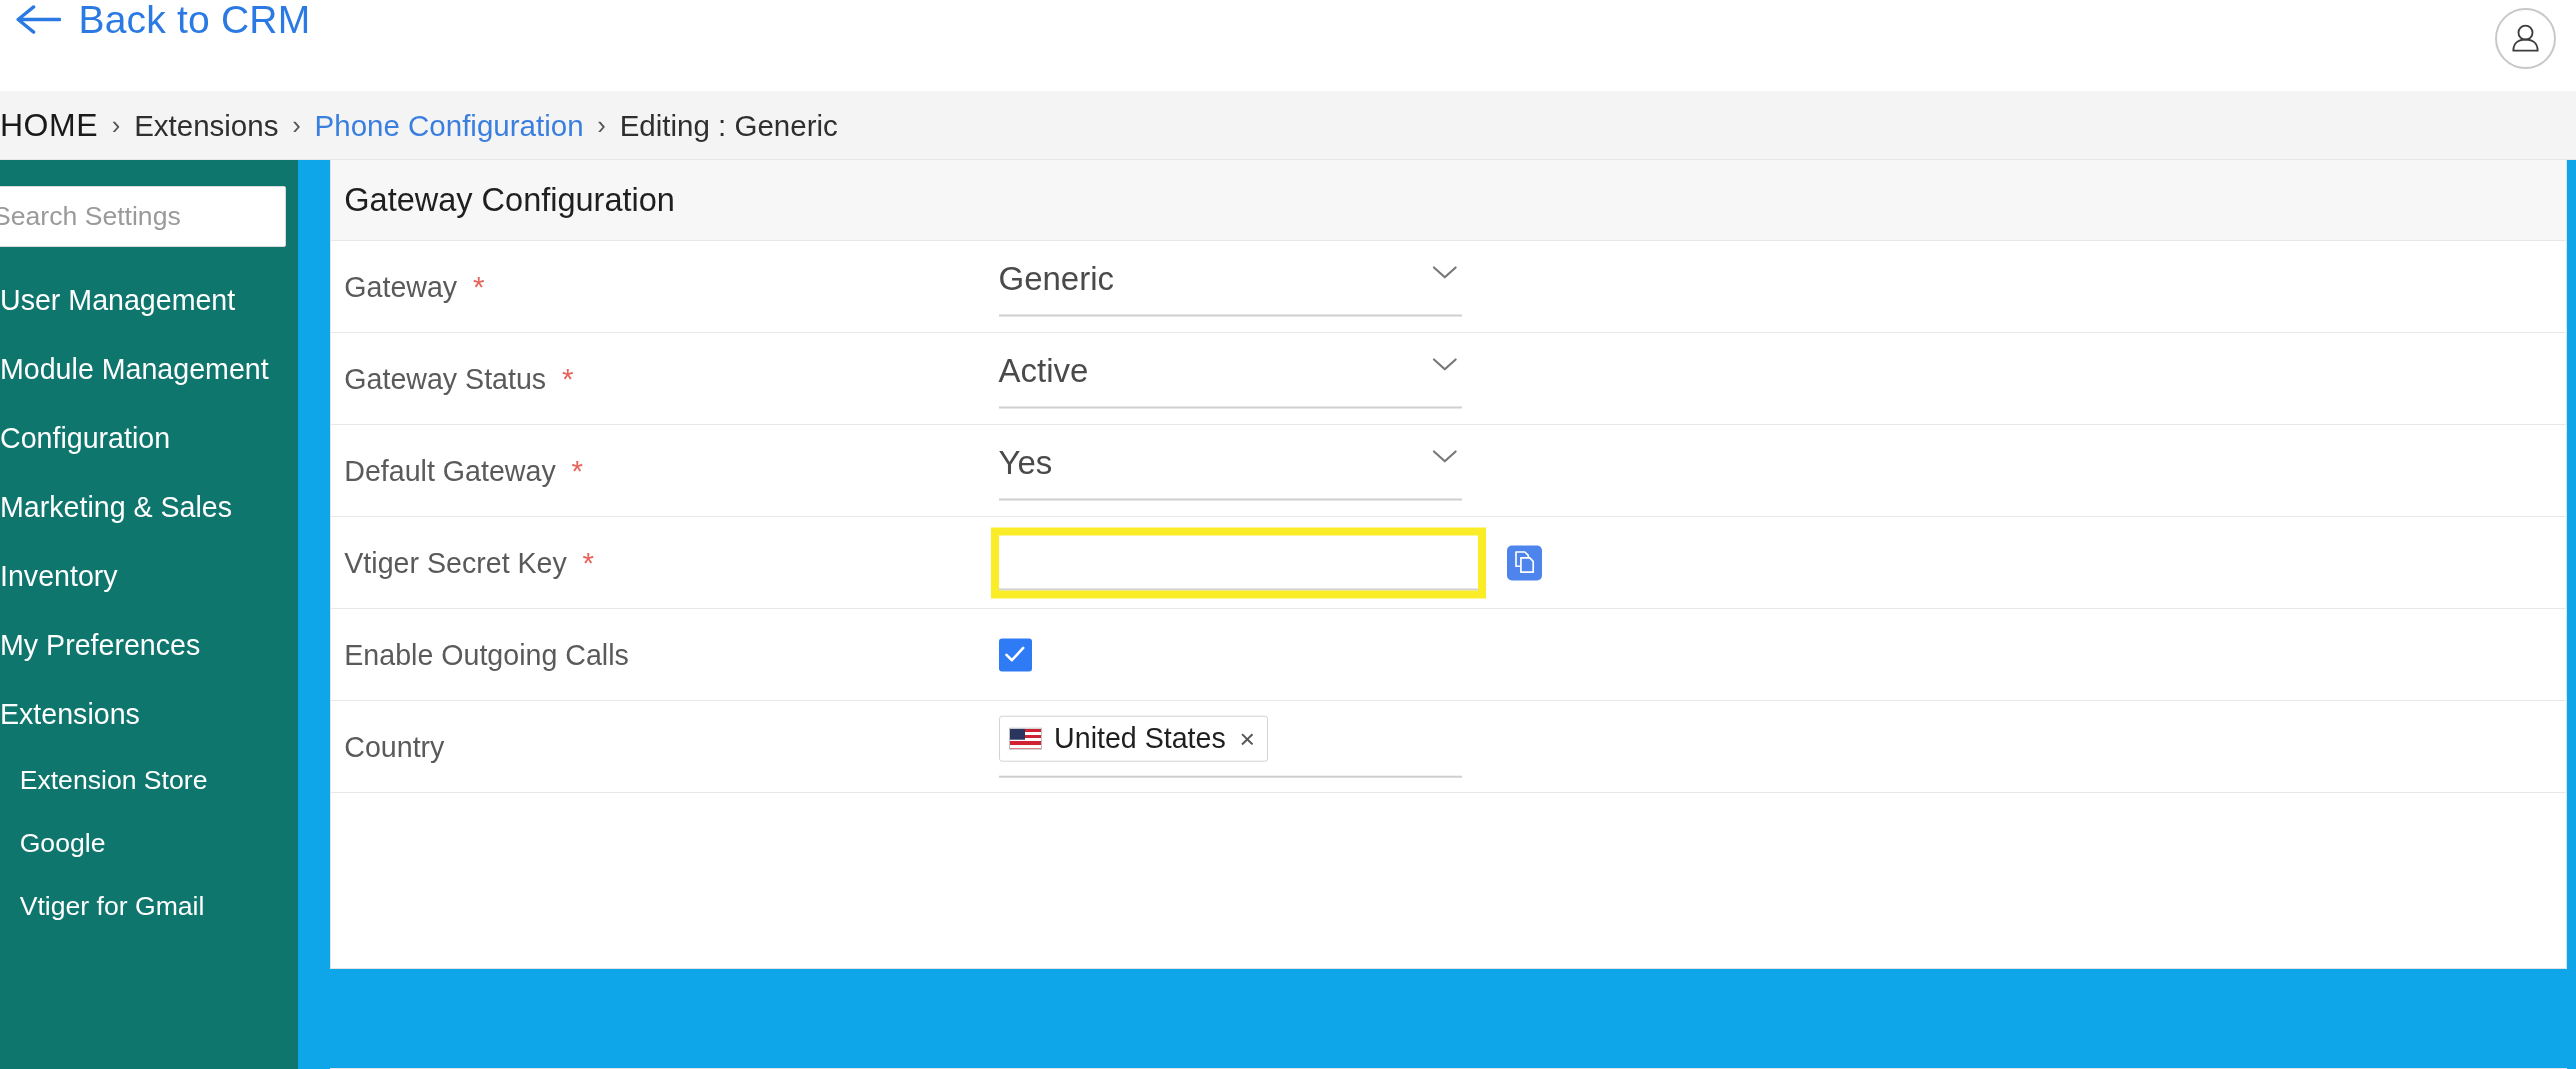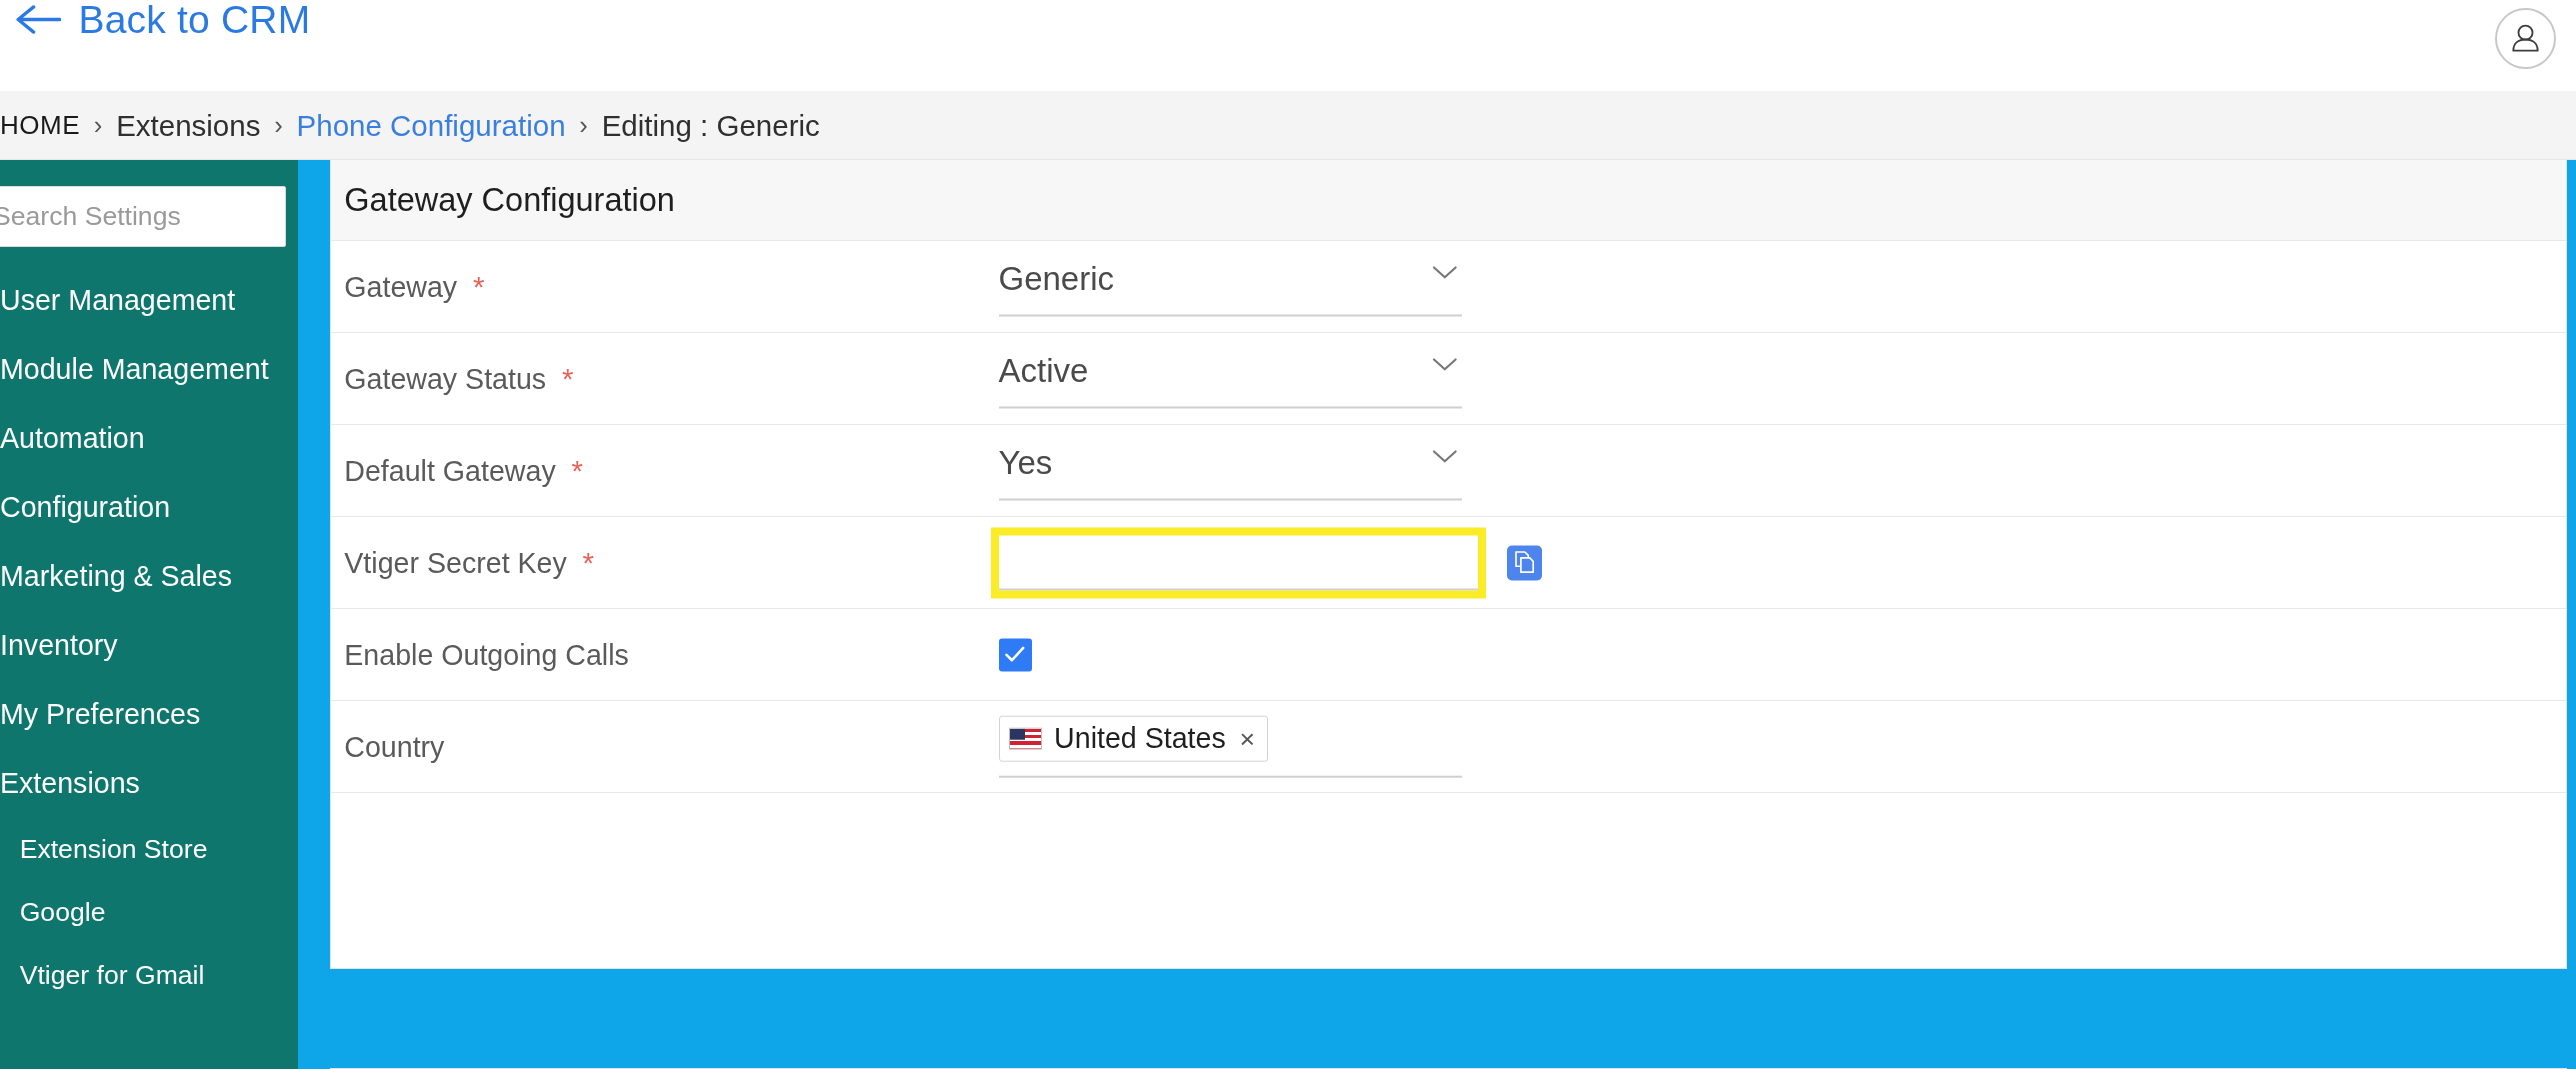--- a/index.html
+++ b/index.html
@@ -57,21 +57,21 @@
     height: 69px;
     display: flex; align-items: center;
     padding-left: 0px;
     font-size: 29.5px;
     white-space: nowrap;
   }
   .crumb {
     color: #2f2f2f;
     cursor: pointer;
   }
-  .crumb.home { color: #1a1a1a; font-size: 26px; letter-spacing: 0.5px; }
+  .crumb.home { color: #1a1a1a; font-size: 32px; letter-spacing: 0.5px; }
   .crumb.link { color: #3a7fe0; }
   .crumb.current { color: #2f2f2f; cursor: default; }
   .crumb-sep {
     color: #555; margin: 0 13.8px; font-size: 25.6px;
     display: inline-block;
   }
 
   
   .hl-box-topright {
     position: absolute;
@@ -307,23 +307,20 @@
     <input class="search-input" type="text" placeholder="Search Settings" style="">
   </div>
   <div class="nav">
     <div class="nav-item">
         <span>User Management</span>
       </div>
     <div class="nav-item">
         <span>Module Management</span>
       </div>
     <div class="nav-item">
-        <span>Automation</span>
-      </div>
-    <div class="nav-item">
         <span>Configuration</span>
       </div>
     <div class="nav-item">
         <span>Marketing &amp; Sales</span>
       </div>
     <div class="nav-item">
         <span>Inventory</span>
       </div>
     <div class="nav-item">
         <span>My Preferences</span>

